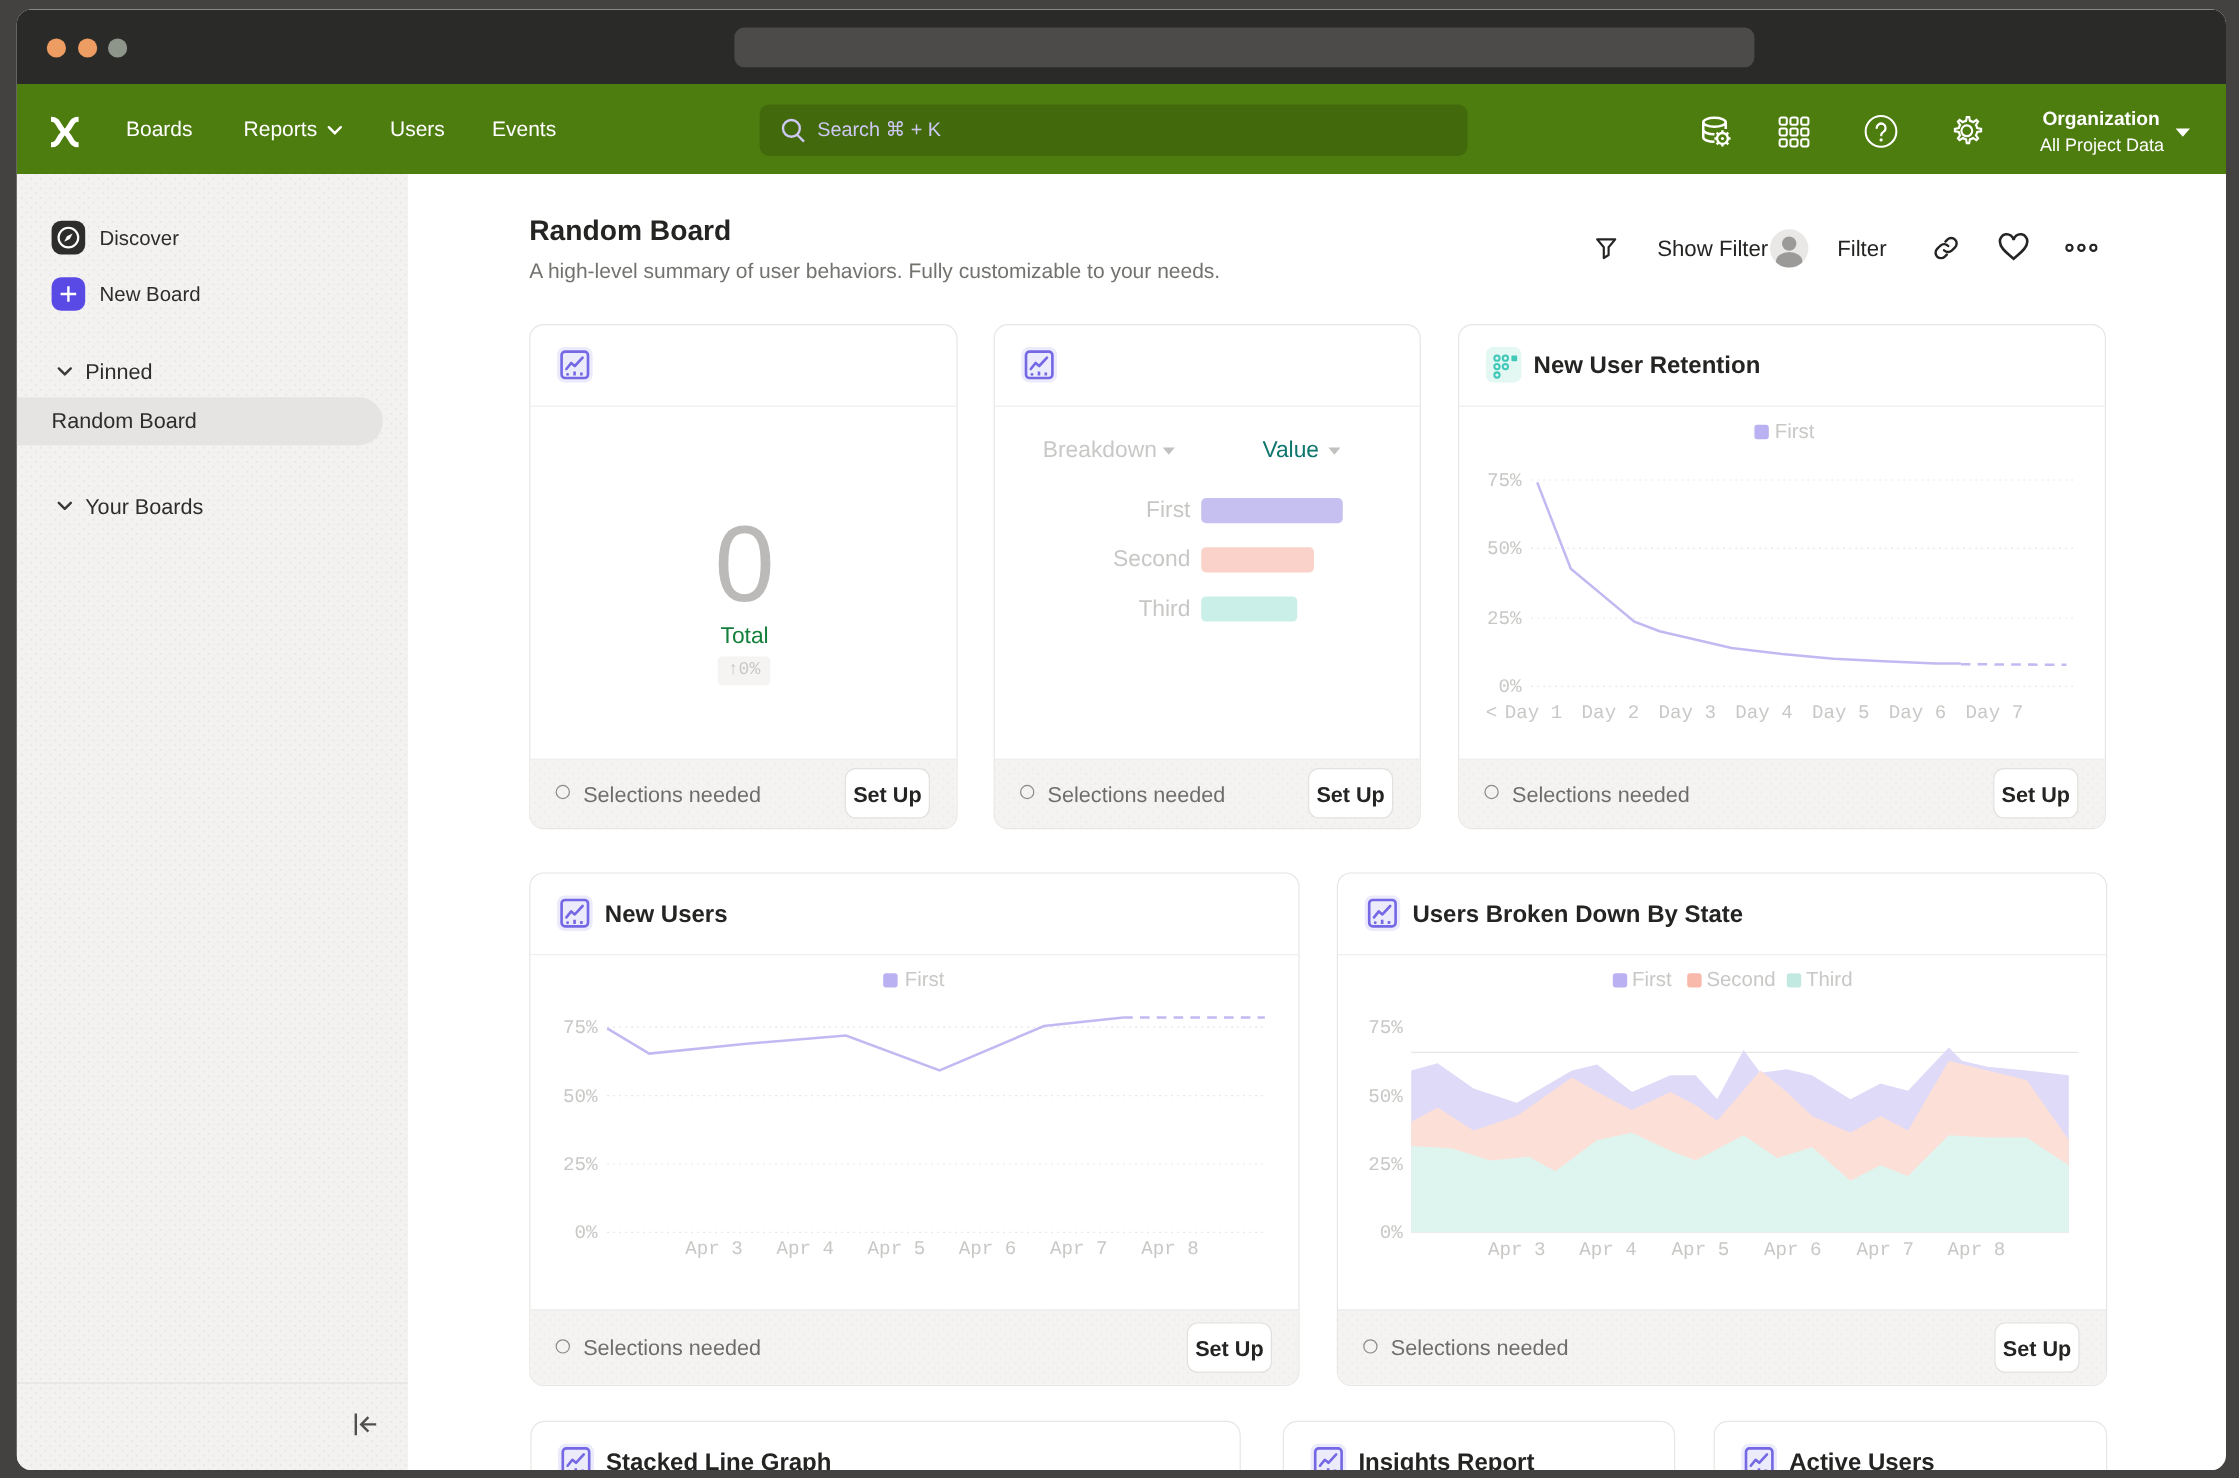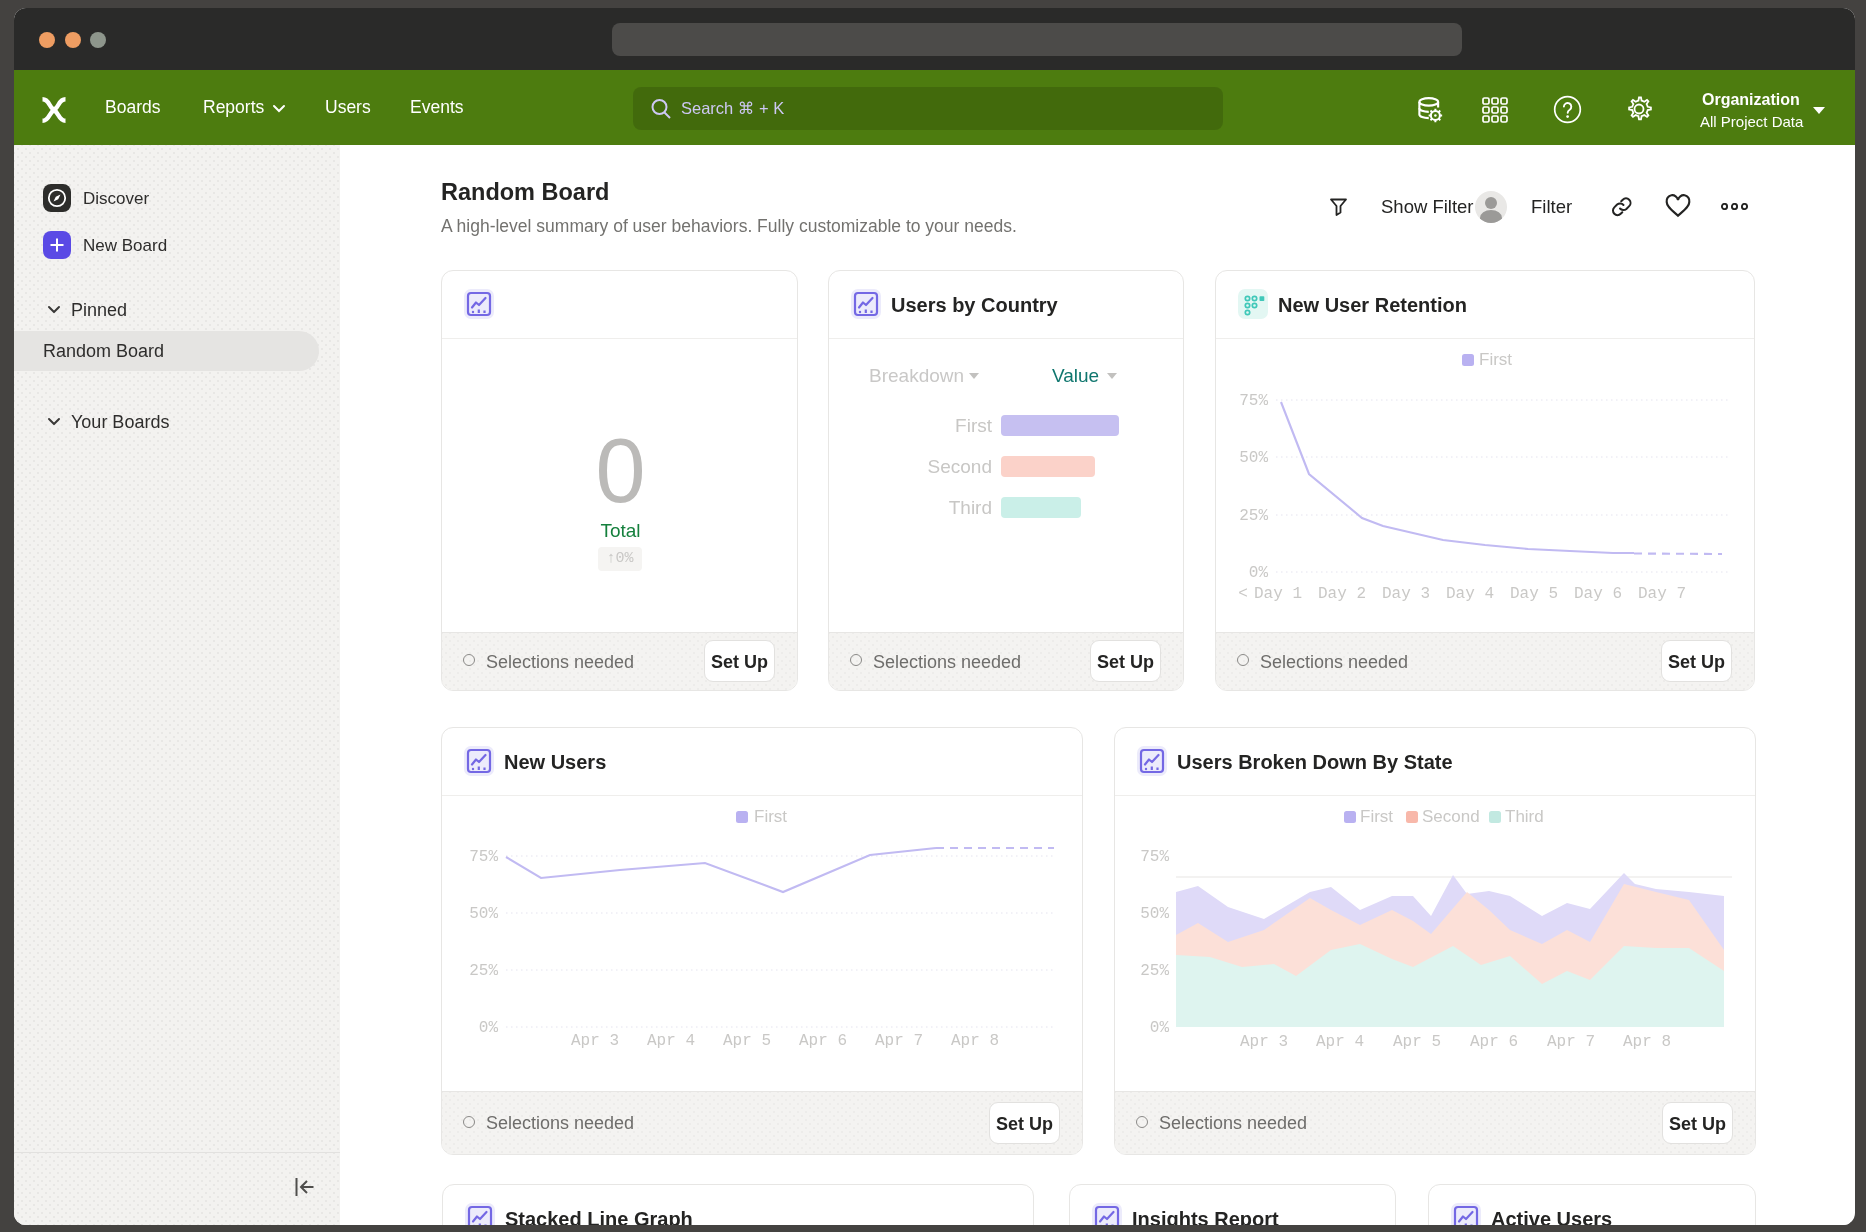--- a/index.html
+++ b/index.html
@@ -232,21 +232,20 @@
     <div class="card" style="left:488px; top:125px; width:356px; height:421px;">
       <div class="chead">
         <svg class="cicon" viewBox="0 0 30 30">
             <rect x="0" y="0" width="30" height="30" rx="7" fill="#ecebfb"></rect>
             <rect x="4" y="4" width="22" height="22" rx="3" fill="none" stroke="#7468e4" stroke-width="2.2"></rect>
             <polyline points="8,18.5 12,13.5 15,16 21.5,9" fill="none" stroke="#7468e4" stroke-width="2.2" stroke-linecap="round" stroke-linejoin="round"></polyline>
             <circle cx="9" cy="23" r="1.2" fill="#7468e4"></circle>
             <line x1="14.8" y1="20.5" x2="14.8" y2="24" stroke="#7468e4" stroke-width="2.2"></line>
             <line x1="20.5" y1="21.5" x2="20.5" y2="24" stroke="#7468e4" stroke-width="2.2"></line>
           </svg>
-        <div class="ctitle">Users by Country</div>
       </div>
       <div class="abs" style="left:40px; top:94px; font-size:19px; color:#c9c8c7;">Breakdown</div>
       <svg class="abs" style="left:139px; top:101px;" width="12" height="8" viewBox="0 0 12 8">
           <path d="M1 1 L6 7 L11 1 Z" fill="#c2c1bf"></path>
         </svg>
       <div class="abs" style="left:223px; top:94px; font-size:19px; color:#0f766e;">Value</div>
       <svg class="abs" style="left:277px; top:101px;" width="12" height="8" viewBox="0 0 12 8">
           <path d="M1 1 L6 7 L11 1 Z" fill="#c2c1bf"></path>
         </svg>
       <div class="abs" style="left:0px; top:144px; width:163px; text-align:right; font-size:19px; color:#c8c7c5;">First</div>

